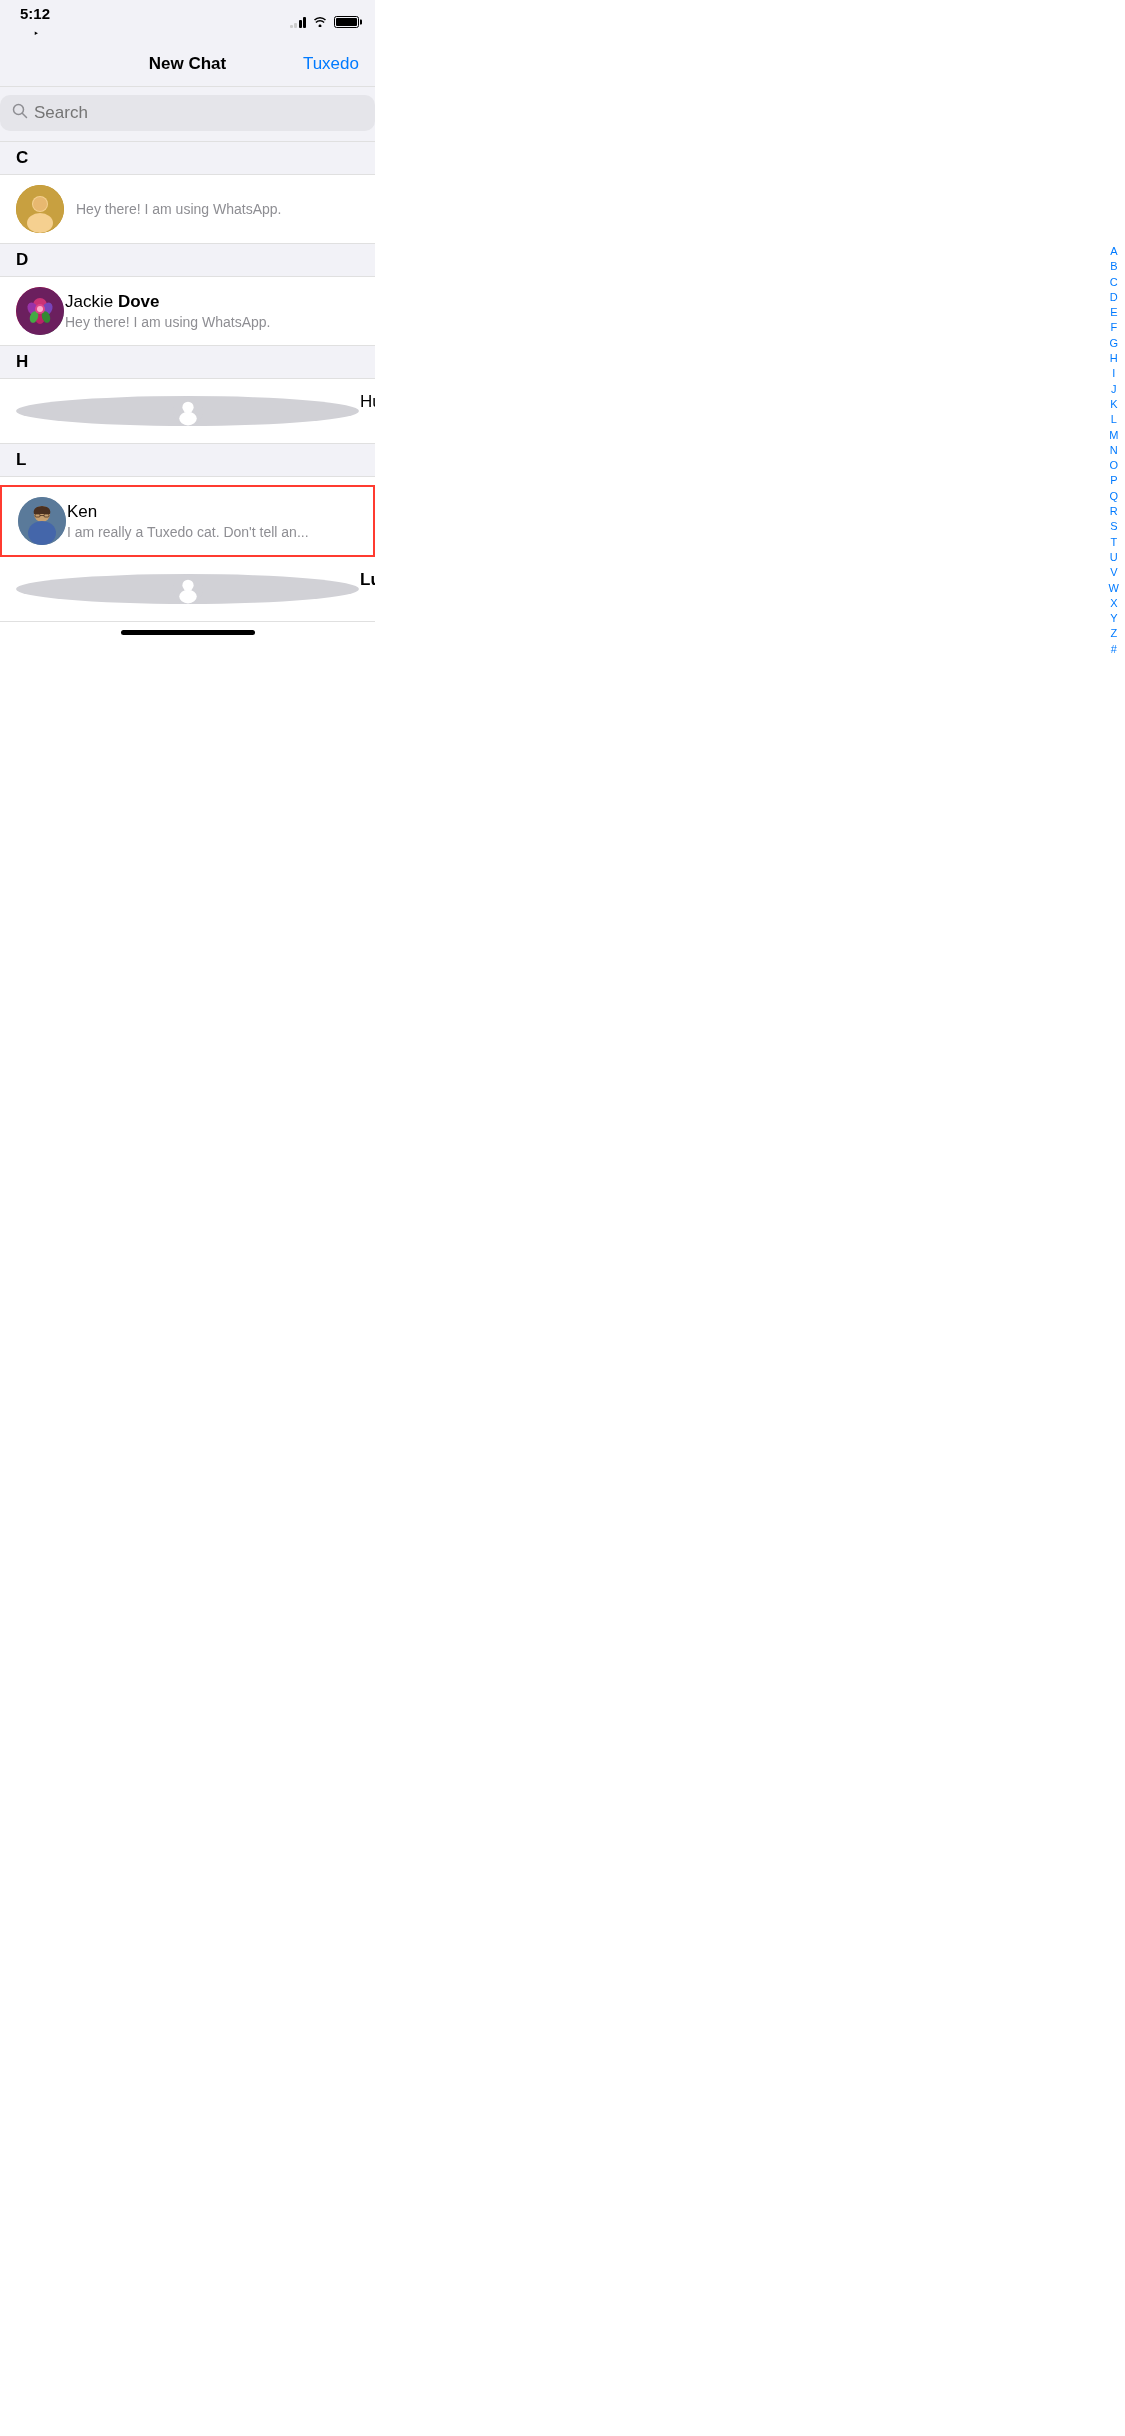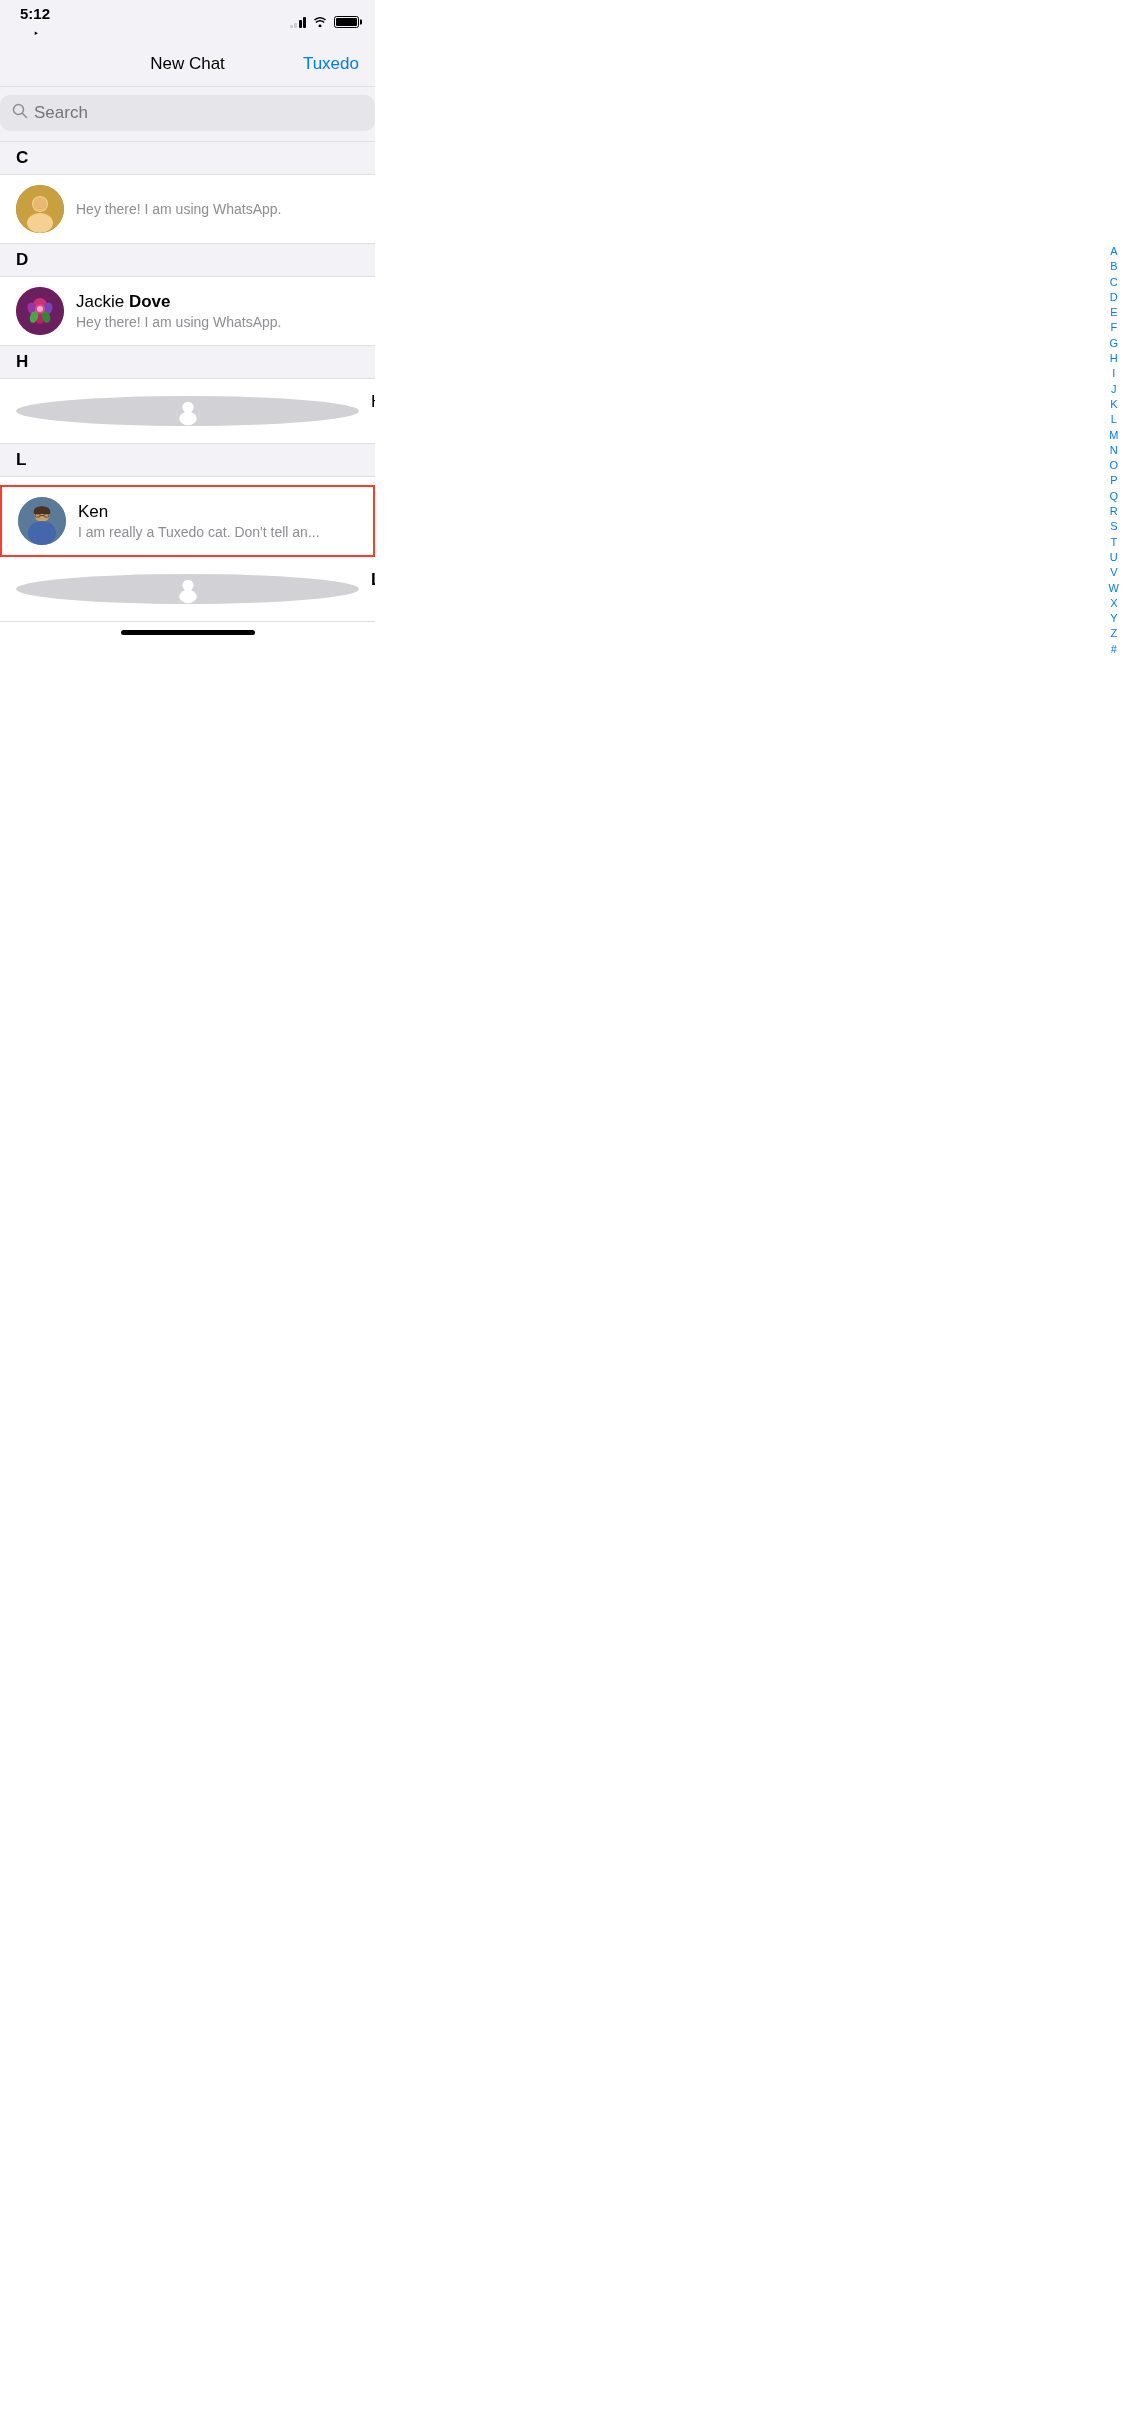--- a/index.html
+++ b/index.html
@@ -84,21 +84,21 @@
     .nav-bar {
       background: #f2f2f7;
       padding: 10px 16px 12px;
       display: flex;
       align-items: center;
       justify-content: space-between;
       border-bottom: 1px solid #e0e0e0;
     }
     .nav-title {
       font-size: 17px;
-      font-weight: 400;
+      font-weight: 700;
       color: #000;
       flex: 1;
       text-align: center;
     }
     .nav-cancel {
       font-size: 17px;
       color: #007aff;
       cursor: pointer;
       white-space: nowrap;
     }
@@ -149,21 +149,21 @@
       border-top: 1px solid #e0e0e0;
       border-bottom: 1px solid #e0e0e0;
     }
 
     
     .contact-row {
       display: flex;
       align-items: center;
       padding: 10px 16px;
       background: #fff;
-      gap: 12px;
+      gap: 1px;
       min-height: 64px;
       position: relative;
     }
     .contact-row.highlighted {
       border: 2px solid #ff3b30;
       justify-content: flex-end;
     }
     .contact-row::after {
       content: '';
       position: absolute;

